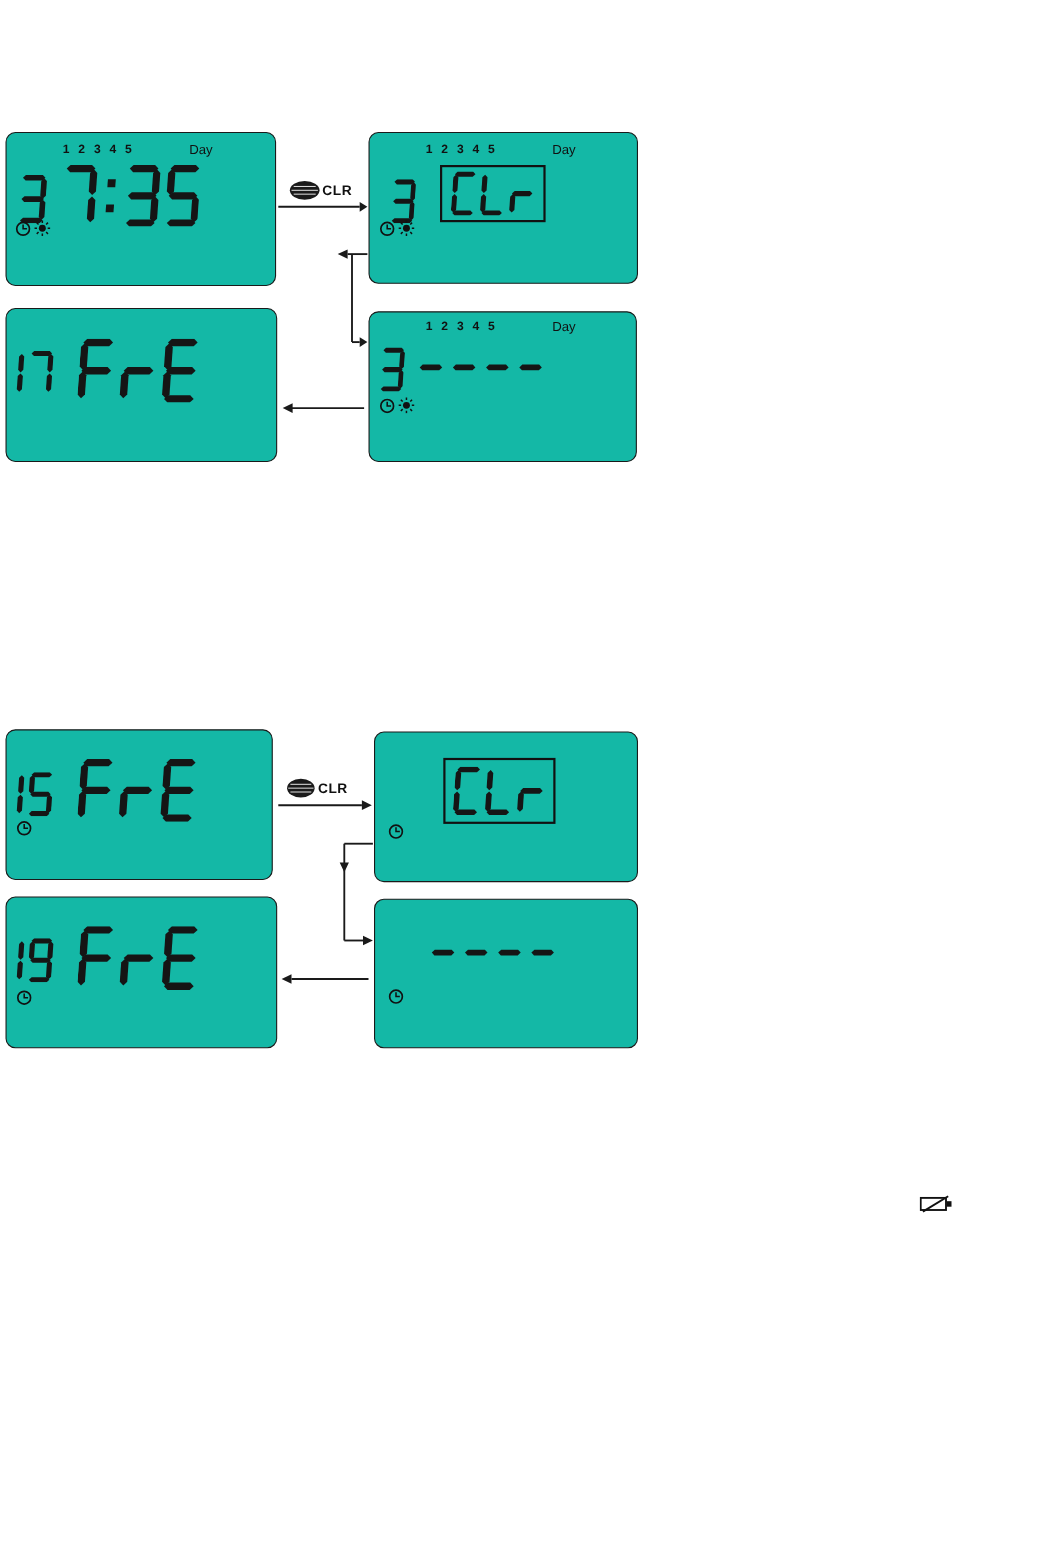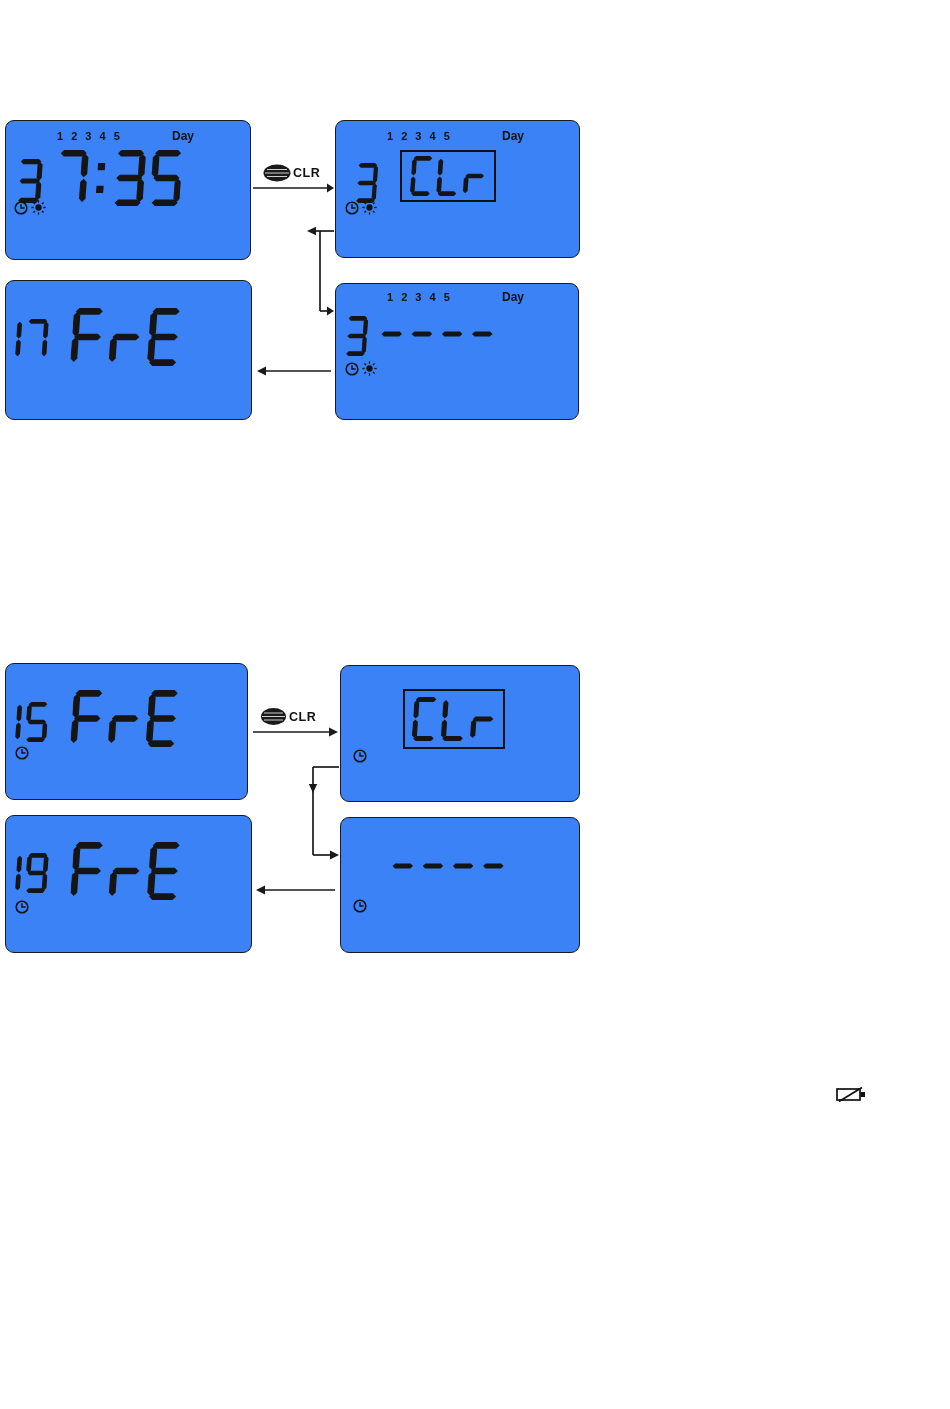--- a/index.html
+++ b/index.html
@@ -1,24 +1,24 @@
 <!DOCTYPE html>
 <html><head>
 <meta charset="utf-8">
 <style>
   html,body{margin:0;padding:0;background:#fff;}
   #page{position:relative;width:950px;height:1409px;background:#fff;overflow:hidden;
         font-family:"Liberation Sans",sans-serif;color:#111;}
   #flow-arrows{position:absolute;left:0;top:0;}
-  .panel{position:absolute;background:#3b82f6;border:1.6px solid #1a1a1a;border-radius:9px;box-sizing:border-box;}
+  .panel{position:absolute;background:#14b8a6;border:1.6px solid #1a1a1a;border-radius:9px;box-sizing:border-box;}
   .panel > *{position:absolute;}
   .seg{display:inline-block;transform:skewX(-4deg);line-height:0;}
   .seg svg{display:block;}
   .dayticks{font-size:11px;font-weight:bold;word-spacing:4px;letter-spacing:.5px;white-space:nowrap;}
-  .daylabel{font-size:12px;font-weight:bold;text-align:right;}
+  .daylabel{font-size:12px;font-weight:normal;text-align:right;}
   .clrbox{border:2px solid #111;display:flex;align-items:center;justify-content:center;box-sizing:border-box;}
   .clrbox .seg{position:static;}
   .btnlabel{position:absolute;font-size:12.5px;font-weight:bold;letter-spacing:.5px;}
   .icon{line-height:0;}
 </style>
 </head>
 <body>
 
 <div id="page">
 

